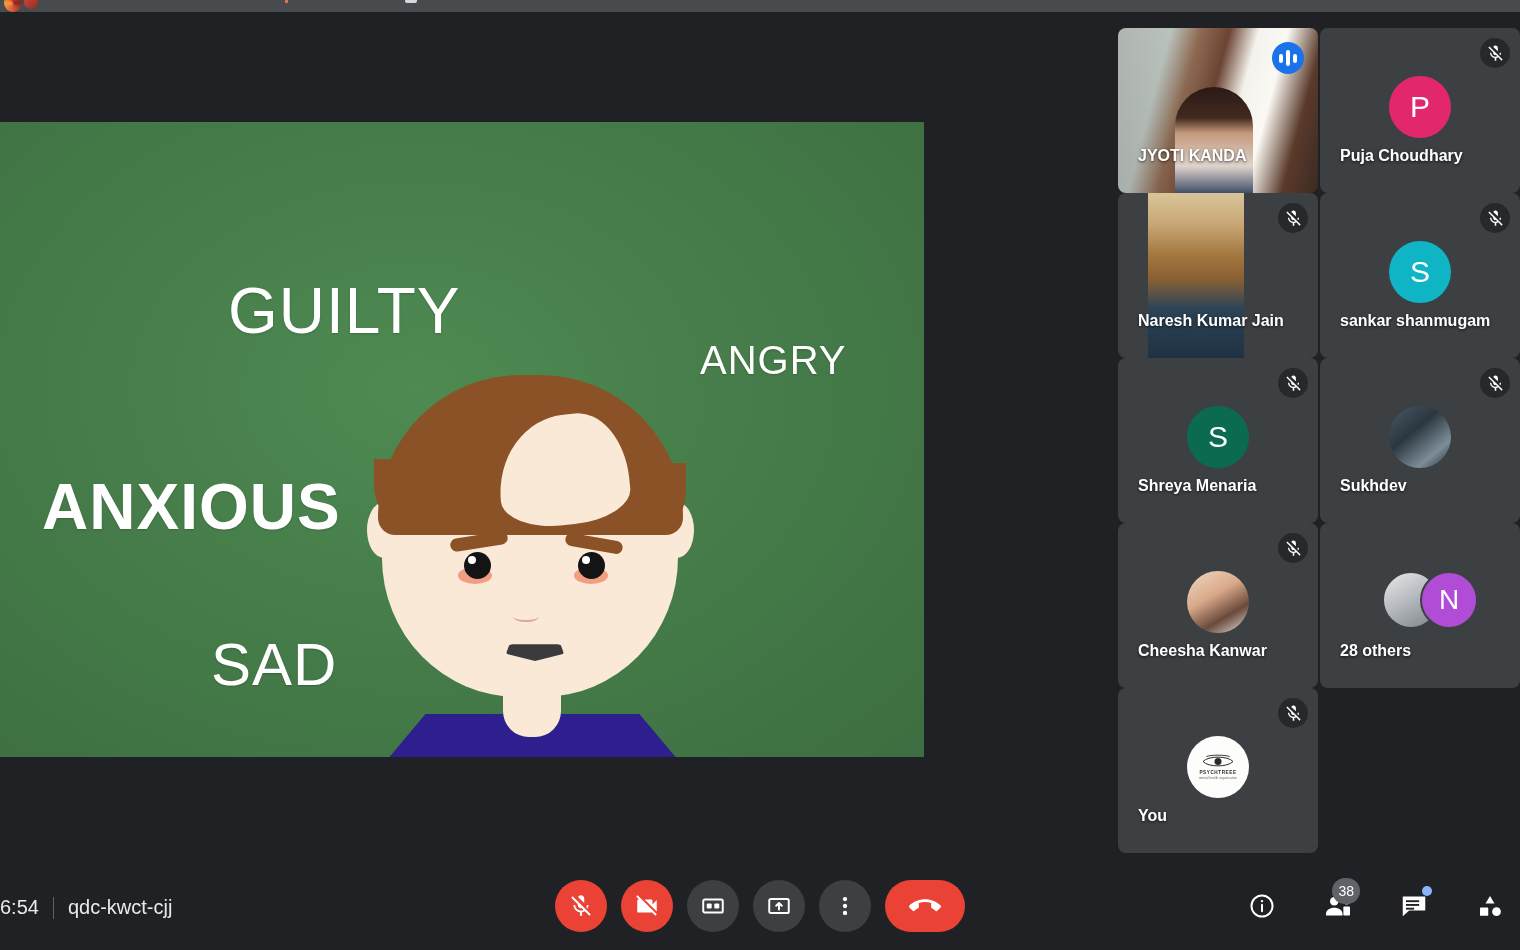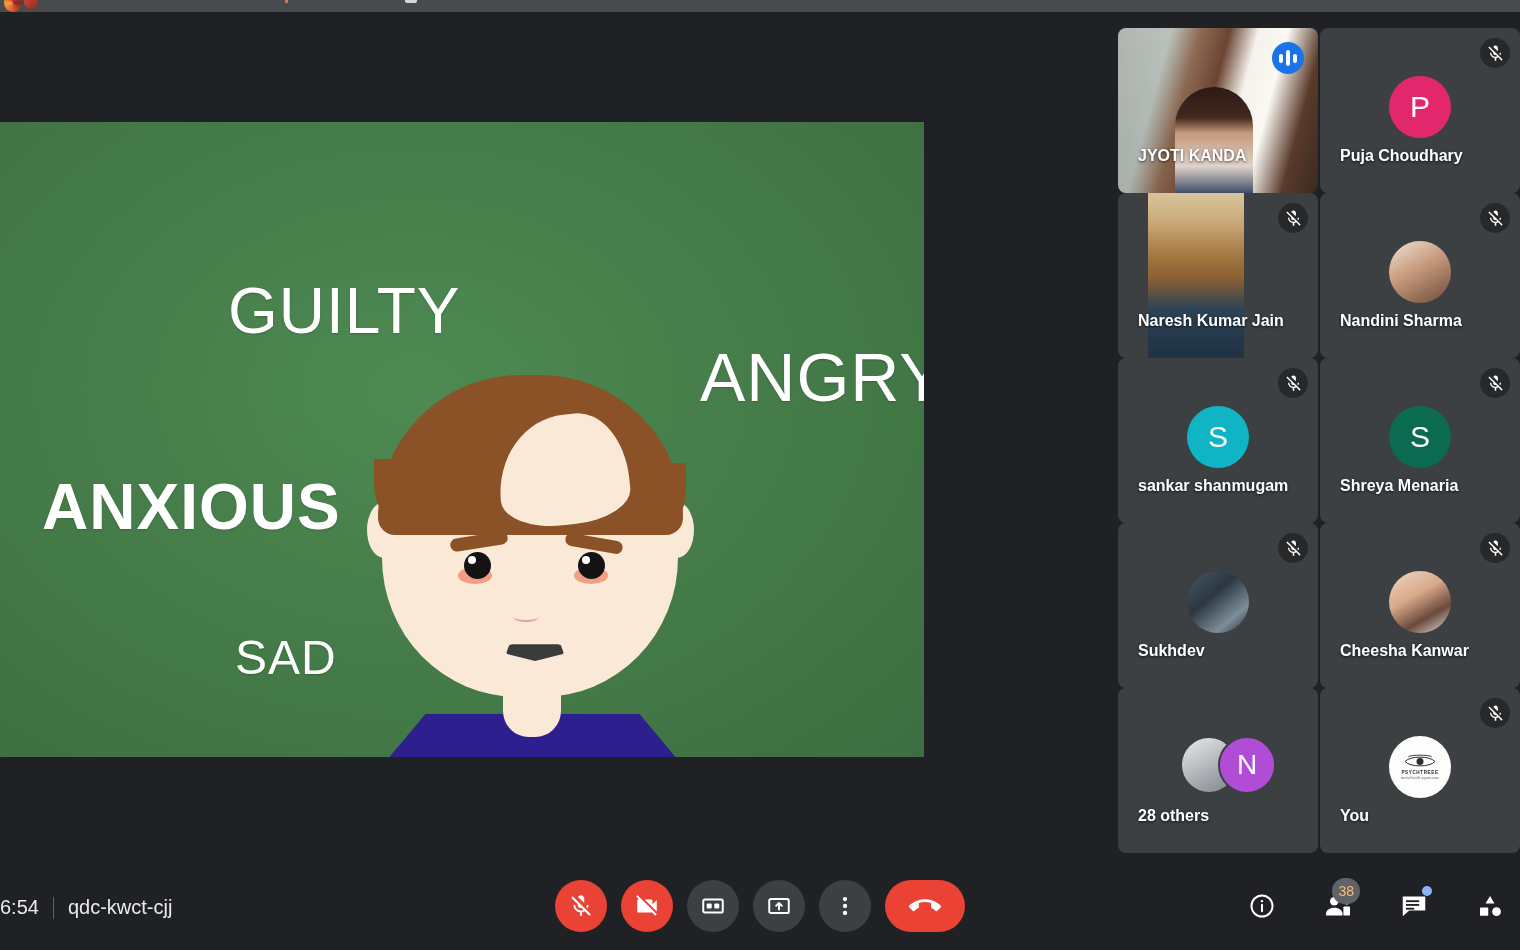--- a/index.html
+++ b/index.html
@@ -42,24 +42,24 @@
   .slide-word {
     position: absolute;
     color: #ffffff;
     font-family: "Liberation Sans", sans-serif;
     font-weight: 400;
     letter-spacing: 1px;
     white-space: nowrap;
     text-shadow: 0 1px 2px rgba(0,0,0,.18);
   }
   .w-guilty   { left: 228px; top: 152px; font-size: 64px; }
-  .w-angry    { left: 700px; top: 216px; font-size: 68px; }
+  .w-angry    { left: 700px; top: 216px; font-size: 40px; }
   .w-anxious  { left: 42px;  top: 348px; font-size: 64px; font-weight: bold; }
   .w-helpless { left: 767px; top: 348px; font-size: 64px; }
-  .w-sad      { left: 211px; top: 508px; font-size: 48px; margin-left: 24px; }
+  .w-sad      { left: 211px; top: 508px; font-size: 60px; }
 
   
   .char { position: absolute; left: 360px; top: 245px; width: 345px; height: 425px; }
   .char-body {
     position: absolute; left: 0; bottom: 0; width: 345px; height: 78px;
     background: #2e1f8e;
     clip-path: polygon(19% 0%, 81% 0%, 100% 100%, 0% 100%);
   }
   .char-neck {
     position: absolute; left: 143px; top: 300px; width: 58px; height: 70px;
@@ -192,21 +192,21 @@
   }
   .ctrl.danger { background: #ea4335; }
   .ctrl.hangup { width: 80px; height: 52px; border-radius: 26px; background: #ea4335; }
   .right-icons {
     position: absolute; right: 6px; top: 20px;
     display: flex; align-items: center; gap: 28px;
   }
   .ricon { position: relative; width: 48px; height: 48px; display:flex; align-items:center; justify-content:center; cursor:pointer; }
   .count-badge {
     position: absolute; right: 2px; top: -4px; min-width: 26px; height: 26px;
-    border-radius: 13px; background: #5f6368; color: #fdba74;
+    border-radius: 13px; background: #5f6368; color: #ffffff;
     font-size: 14px; font-weight: 500;
     display: flex; align-items: center; justify-content: center; padding: 0 6px;
   }
   .dot-badge {
     position: absolute; right: 6px; top: 4px; width: 10px; height: 10px;
     border-radius: 50%; background: #8ab4f8;
   }
 </style>
 </head>
 <body>
@@ -284,29 +284,20 @@
           <div class="inner"></div>
         </div>
         <div class="tile-name">Naresh Kumar Jain</div>
         <div class="badge-mute">
           <svg width="19" height="19" viewBox="0 0 24 24" fill="#fff">
             <path d="M19 11h-1.7c0 .74-.16 1.43-.43 2.05l1.23 1.23c.56-.98.9-2.09.9-3.28zM14.98 11.17c0-.06.02-.11.02-.17V5c0-1.66-1.34-3-3-3-1.23 0-2.28.74-2.75 1.79l5.73 5.38zM4.27 3L3 4.27l6.01 6.01V11c0 1.66 1.33 3 2.99 3 .22 0 .44-.03.65-.08l1.66 1.66c-.71.33-1.5.52-2.31.52-2.76 0-5.3-2.1-5.3-5.1H5c0 3.41 2.72 6.23 6 6.72V21h2v-3.28c.91-.13 1.77-.45 2.54-.9L19.73 21 21 19.73 4.27 3z"></path>
           </svg>
         </div>
       </div>
       <div class="tile">
-        <div class="tile-avatar" style="background:linear-gradient(150deg,#f2e3d6,#c79a7c 45%,#6d4a3a)"></div>
-        <div class="tile-name">Nandini Sharma</div>
-        <div class="badge-mute">
-          <svg width="19" height="19" viewBox="0 0 24 24" fill="#fff">
-            <path d="M19 11h-1.7c0 .74-.16 1.43-.43 2.05l1.23 1.23c.56-.98.9-2.09.9-3.28zM14.98 11.17c0-.06.02-.11.02-.17V5c0-1.66-1.34-3-3-3-1.23 0-2.28.74-2.75 1.79l5.73 5.38zM4.27 3L3 4.27l6.01 6.01V11c0 1.66 1.33 3 2.99 3 .22 0 .44-.03.65-.08l1.66 1.66c-.71.33-1.5.52-2.31.52-2.76 0-5.3-2.1-5.3-5.1H5c0 3.41 2.72 6.23 6 6.72V21h2v-3.28c.91-.13 1.77-.45 2.54-.9L19.73 21 21 19.73 4.27 3z"></path>
-          </svg>
-        </div>
-      </div>
-      <div class="tile">
         <div class="tile-avatar" style="background:#0fb5c4">S</div>
         <div class="tile-name">sankar shanmugam</div>
         <div class="badge-mute">
           <svg width="19" height="19" viewBox="0 0 24 24" fill="#fff">
             <path d="M19 11h-1.7c0 .74-.16 1.43-.43 2.05l1.23 1.23c.56-.98.9-2.09.9-3.28zM14.98 11.17c0-.06.02-.11.02-.17V5c0-1.66-1.34-3-3-3-1.23 0-2.28.74-2.75 1.79l5.73 5.38zM4.27 3L3 4.27l6.01 6.01V11c0 1.66 1.33 3 2.99 3 .22 0 .44-.03.65-.08l1.66 1.66c-.71.33-1.5.52-2.31.52-2.76 0-5.3-2.1-5.3-5.1H5c0 3.41 2.72 6.23 6 6.72V21h2v-3.28c.91-.13 1.77-.45 2.54-.9L19.73 21 21 19.73 4.27 3z"></path>
           </svg>
         </div>
       </div>
       <div class="tile">
         <div class="tile-avatar" style="background:#0b6b50">S</div>

